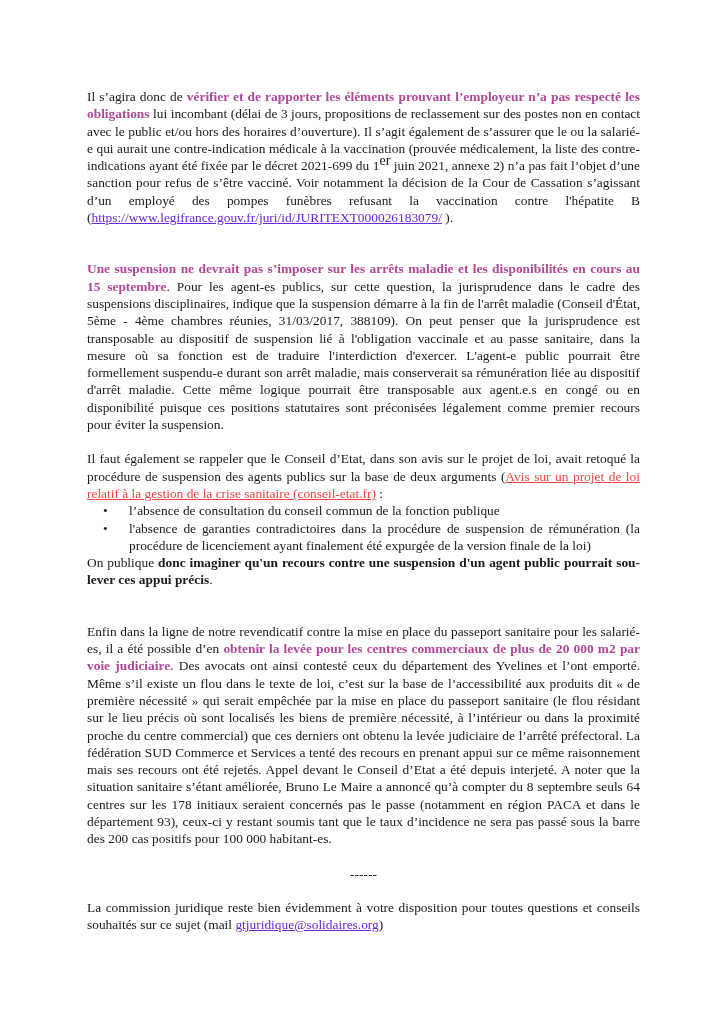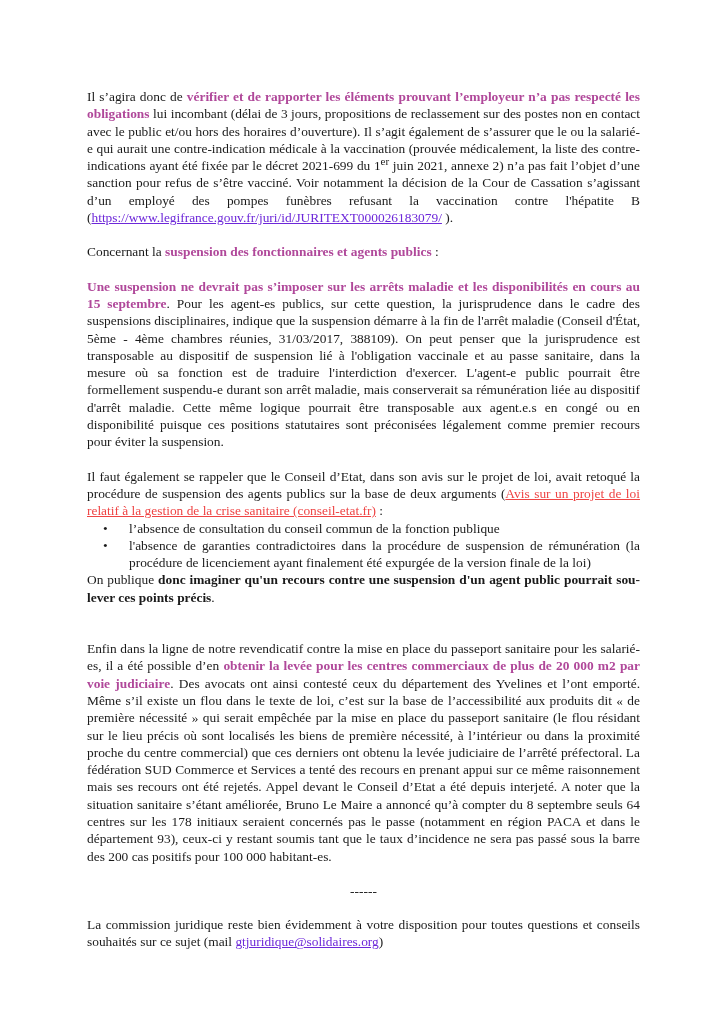--- a/index.html
+++ b/index.html
@@ -9,50 +9,49 @@
       font-family: "Liberation Serif", serif;
       font-size: 13.4px; line-height: 17.3px; color: #1a1a1a;
     }
     p { margin: 0; text-align: justify; }
     .gap { height: 17px; }
     .gap2 { height: 34px; }
     .hl { color: #b0489a; font-weight: bold; }
     .bold { font-weight: bold; }
     a, .link { color: #6d28d9; text-decoration: underline; }
     .link-blue { color: #ef4444; }
-    sup { font-size: 11px; line-height: 0; }
+    sup { font-size: 14px; line-height: 0; }
     ul { margin: 0; padding: 0 0 0 42px; list-style: none; }
     ul li { position: relative; text-align: justify; }
     ul li .bullet { position: absolute; left: -26px; top: 0; }
     .sep { text-align: center; margin: 0; }
     .closing { }
   </style>
 </head>
 <body>
 
 <div class="page">
 
   <p><span>Il s’agira donc de </span><span class="hl">vérifier et de rapporter les éléments prouvant l’employeur n’a pas respecté les obligations</span><span> lui incombant (délai de 3 jours, propositions de reclassement sur des postes non en contact avec le public et/ou hors des horaires d’ouverture). Il s’agit également de s’assurer que le ou la salarié-e qui aurait une contre-indication médicale à la vaccination (prouvée médicalement, la liste des contre-indications ayant été fixée par le décret 2021-699 du 1</span><sup>er</sup><span> juin 2021, annexe 2) n’a pas fait l’objet d’une sanction pour refus de s’être vacciné. Voir notamment la décision de la Cour de Cassation s’agissant d’un employé des pompes funèbres refusant la vaccination contre l'hépatite B (</span><a class="link">https://www.legifrance.gouv.fr/juri/id/JURITEXT000026183079/</a><span> ).</span></p>
 
   <div class="gap"></div>
 
-  <p><span>Concernant la </span><span class="hl">suspension des fonctionnaires et agents publics</span><span> :</span></p>
 
   <div class="gap"></div>
 
   <p><span class="hl">Une suspension ne devrait pas s’imposer sur les arrêts maladie et les disponibilités en cours au 15 septembre</span><span>. Pour les agent-es publics, sur cette question, la jurisprudence dans le cadre des suspensions disciplinaires, indique que la suspension démarre à la fin de l'arrêt maladie (Conseil d'État, 5ème - 4ème chambres réunies, 31/03/2017, 388109). On peut penser que la jurisprudence est transposable au dispositif de suspension lié à l'obligation vaccinale et au passe sanitaire, dans la mesure où sa fonction est de traduire l'interdiction d'exercer. L'agent-e public pourrait être formellement suspendu-e durant son arrêt maladie, mais conserverait sa rémunération liée au dispositif d'arrêt maladie. Cette même logique pourrait être transposable aux agent.e.s en congé ou en disponibilité puisque ces positions statutaires sont préconisées légalement comme premier recours pour éviter la suspension.</span></p>
 
   <div class="gap"></div>
 
   <p><span>Il faut également se rappeler que le Conseil d’Etat, dans son avis sur le projet de loi, avait retoqué la procédure de suspension des agents publics sur la base de deux arguments (</span><a class="link-blue">Avis sur un projet de loi relatif à la gestion de la crise sanitaire (conseil-etat.fr)</a><span> :</span></p>
   <ul>
     <li><span class="bullet">•</span><span>l’absence de consultation du conseil commun de la fonction publique</span></li>
     <li><span class="bullet">•</span><span>l'absence de garanties contradictoires dans la procédure de suspension de rémunération (la procédure de licenciement ayant finalement été expurgée de la version finale de la loi)</span></li>
   </ul>
-  <p><span>On publique </span><span class="bold">donc imaginer qu'un recours contre une suspension d'un agent public pourrait sou-lever ces points précis</span><span>.</span></p>
+  <p><span>On publique </span><span class="bold">donc imaginer qu'un recours contre une suspension d'un agent public pourrait sou-lever ces appui précis</span><span>.</span></p>
 
   <div class="gap2"></div>
 
   <p><span>Enfin dans la ligne de notre revendicatif contre la mise en place du passeport sanitaire pour les salarié-es, il a été possible d’en </span><span class="hl">obtenir la levée pour les centres commerciaux de plus de 20 000 m2 par voie judiciaire</span><span>. Des avocats ont ainsi contesté ceux du département des Yvelines et l’ont emporté. Même s’il existe un flou dans le texte de loi, c’est sur la base de l’accessibilité aux produits dit « de première nécessité » qui serait empêchée par la mise en place du passeport sanitaire (le flou résidant sur le lieu précis où sont localisés les biens de première nécessité, à l’intérieur ou dans la proximité proche du centre commercial) que ces derniers ont obtenu la levée judiciaire de l’arrêté préfectoral. La fédération SUD Commerce et Services a tenté des recours en prenant appui sur ce même raisonnement mais ses recours ont été rejetés. Appel devant le Conseil d’Etat a été depuis interjeté. A noter que la situation sanitaire s’étant améliorée, Bruno Le Maire a annoncé qu’à compter du 8 septembre seuls 64 centres sur les 178 initiaux seraient concernés pas le passe (notamment en région PACA et dans le département 93), ceux-ci y restant soumis tant que le taux d’incidence ne sera pas passé sous la barre des 200 cas positifs pour 100 000 habitant-es.</span></p>
 
   <div class="gap"></div>
 
   <p class="sep">------</p>
 
   <div class="gap"></div>

